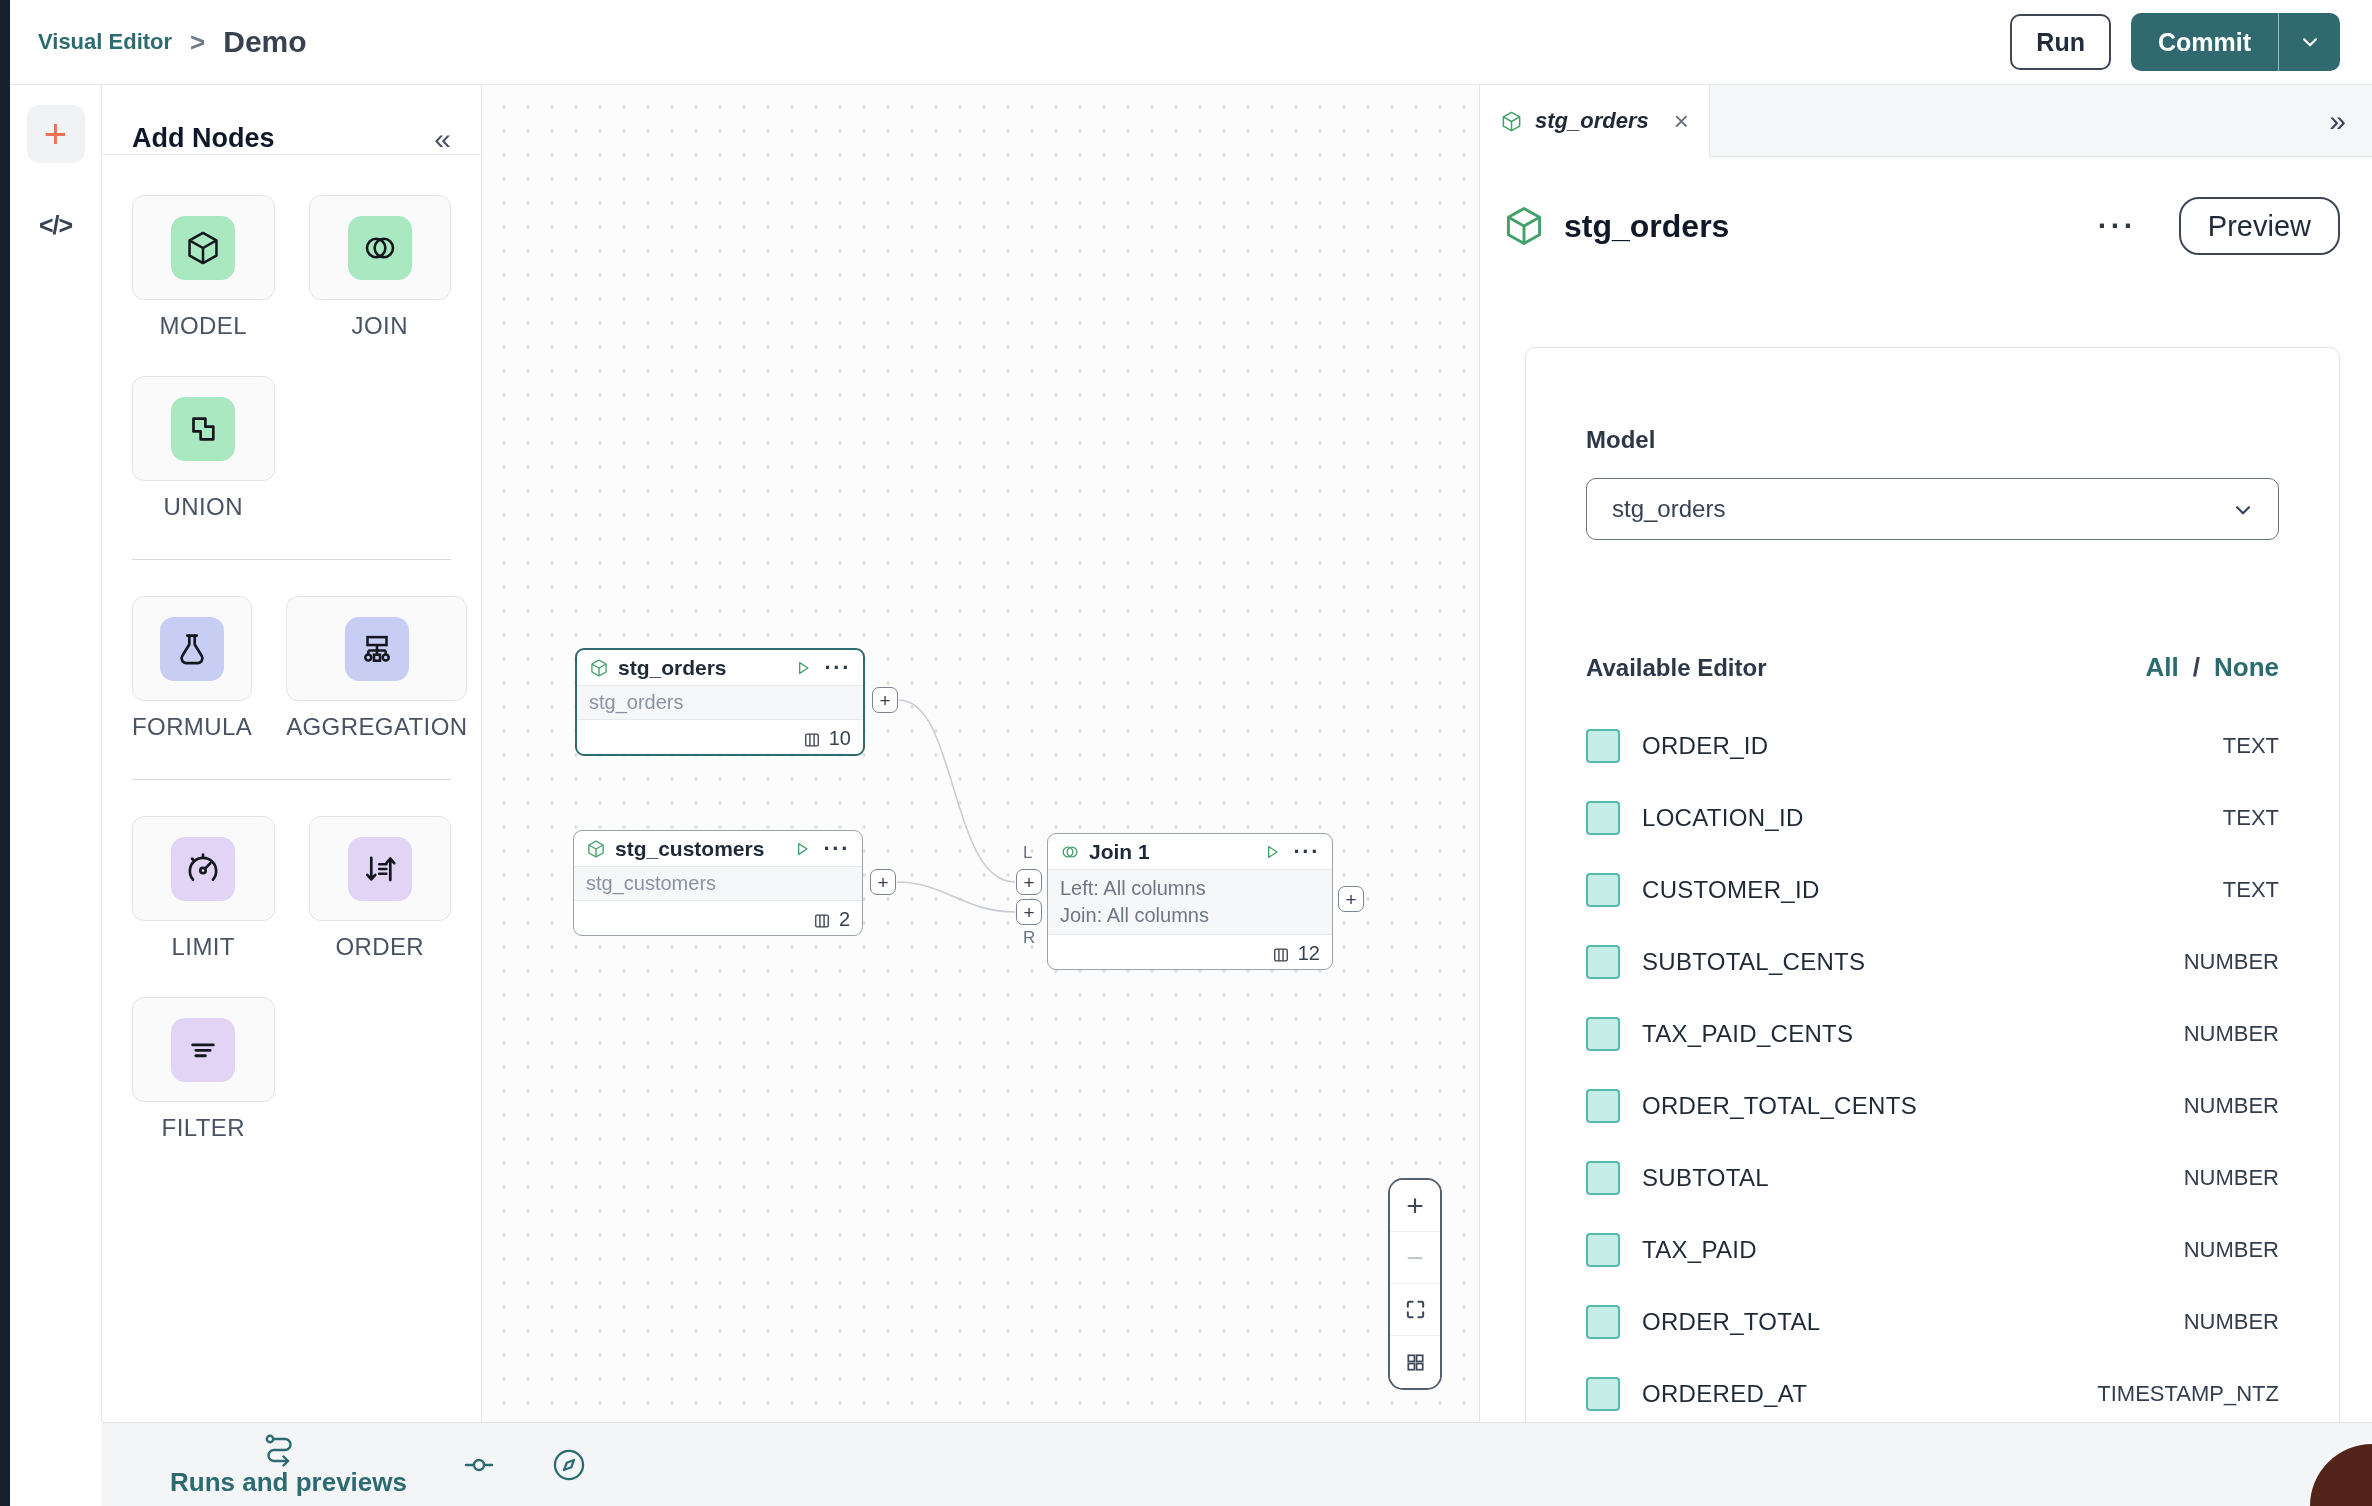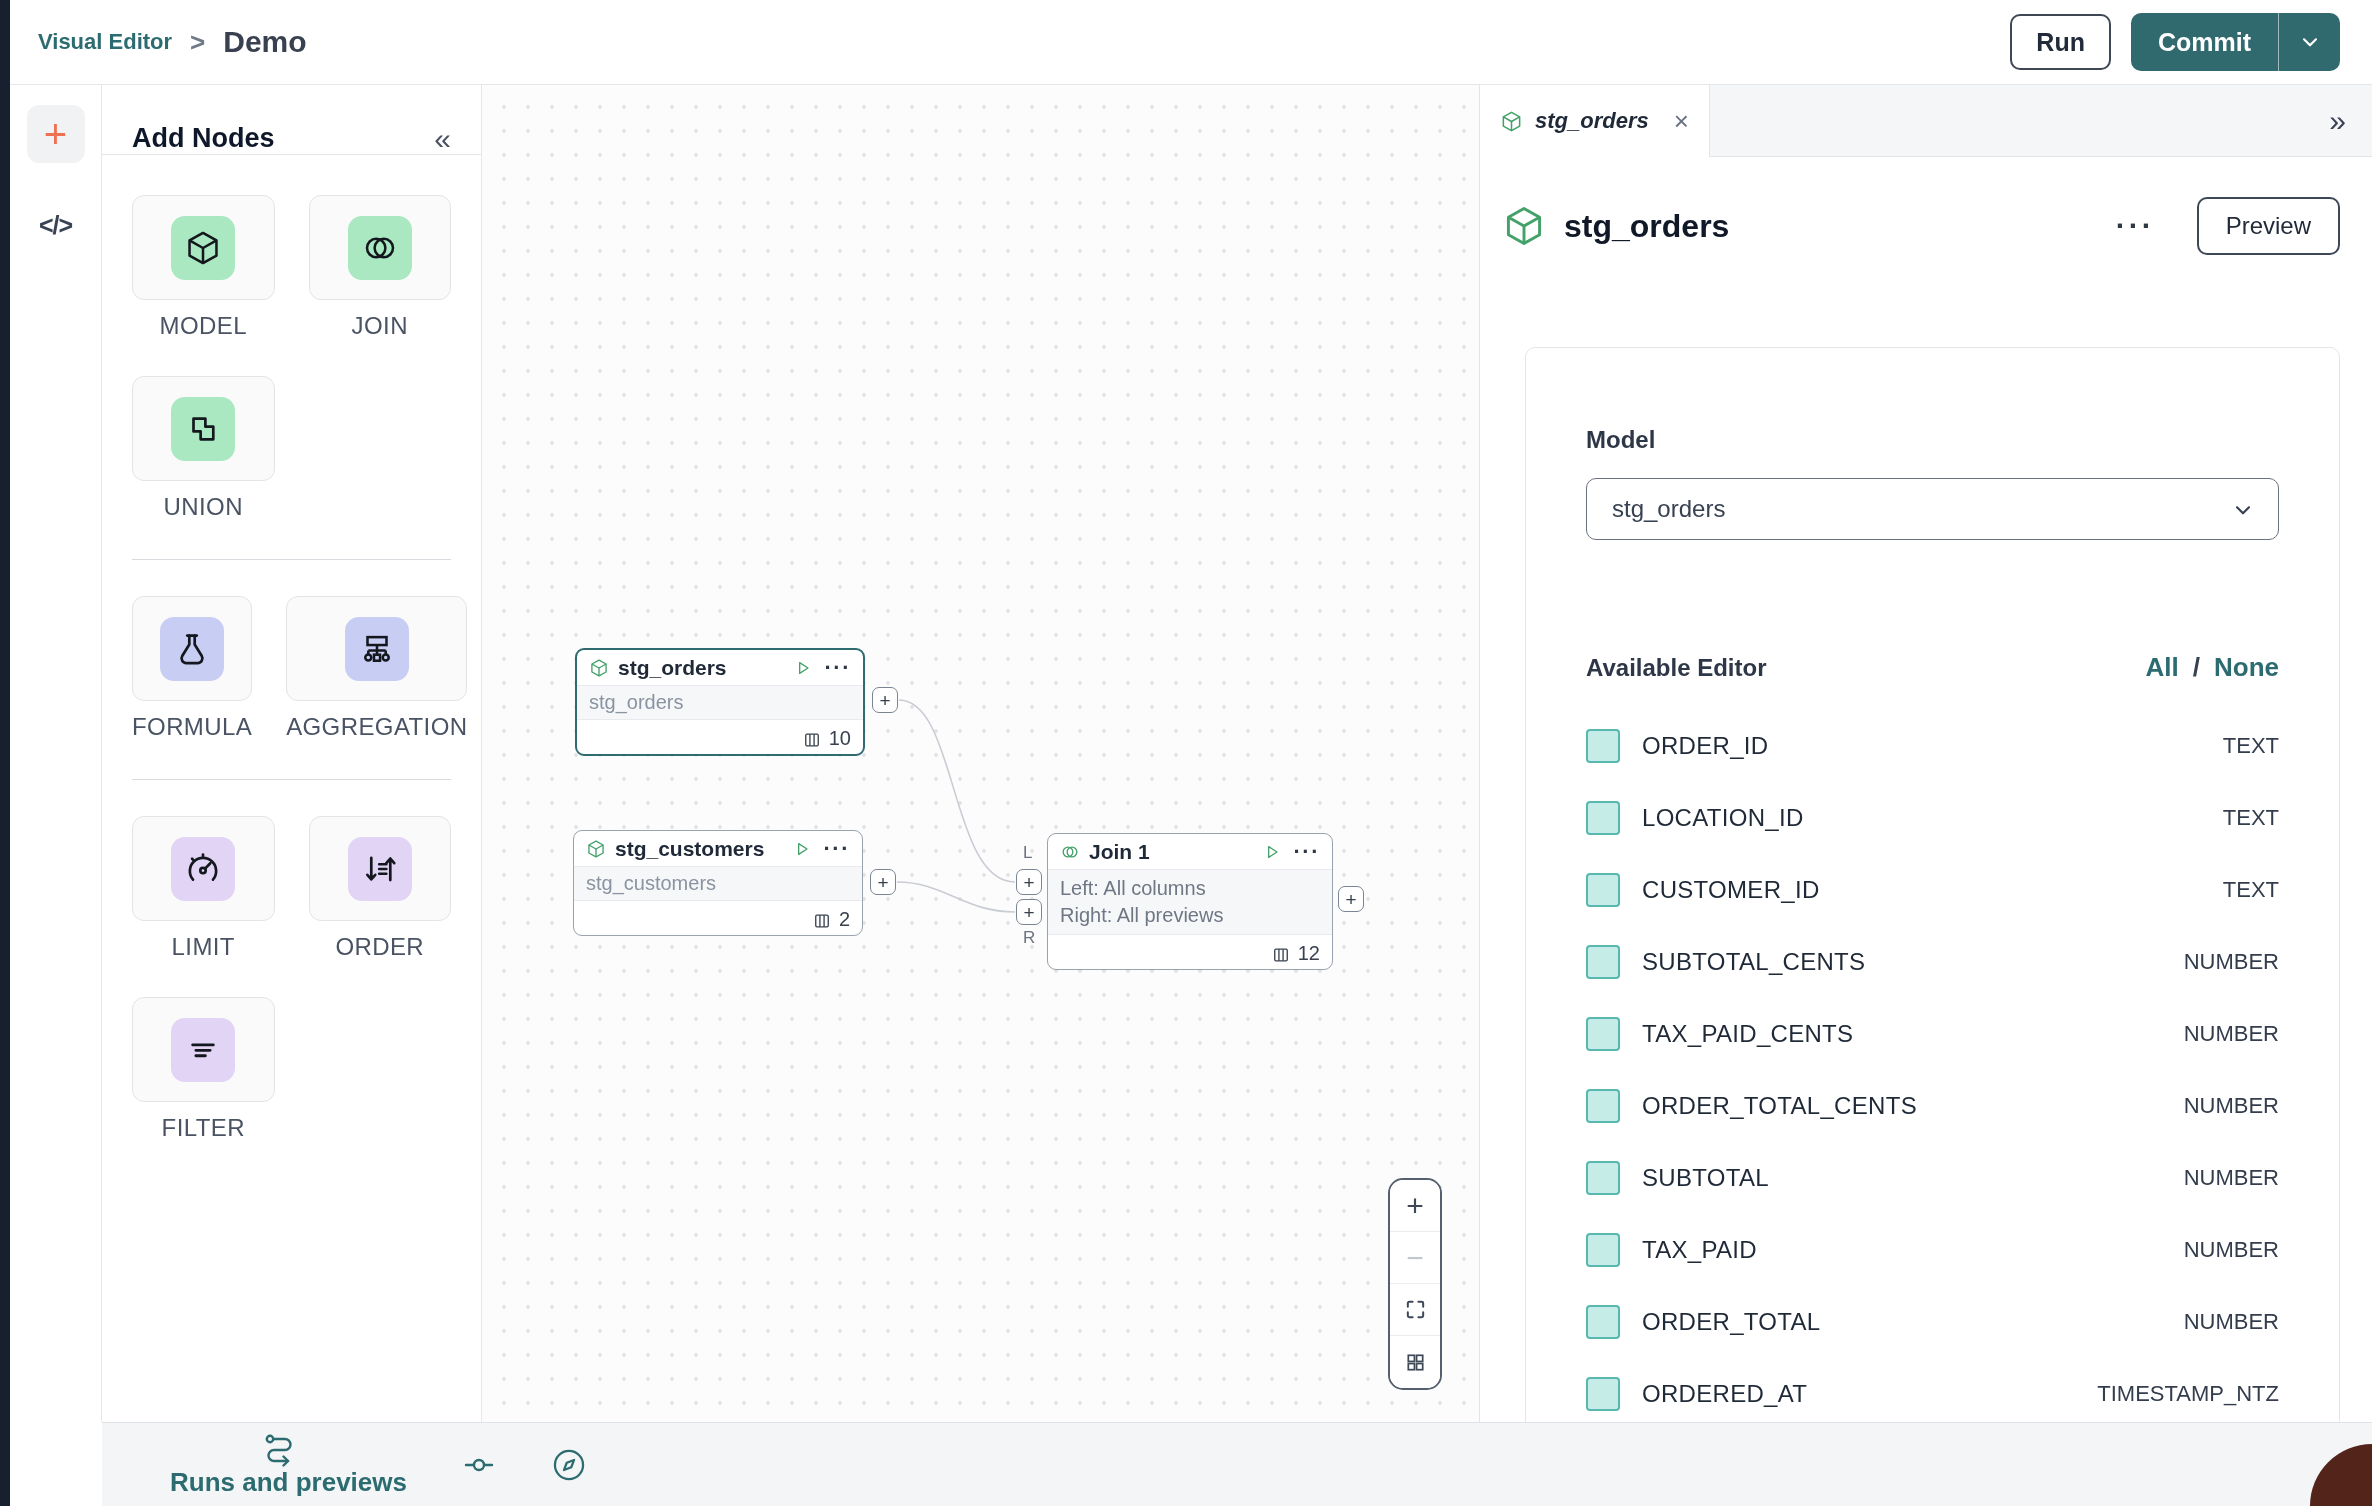--- a/index.html
+++ b/index.html
@@ -102,22 +102,22 @@
   .tab-rest { flex:1; background:#F5F6F8; border-bottom:1px solid #E3E5E9; display:flex; align-items:center;
               justify-content:flex-end; padding-right:26px; }
   .tab-expand { font-size:30px; color:#3A4353; cursor:pointer; line-height:1; }
 
   .rp-body { flex:1; overflow:hidden; display:flex; flex-direction:column; }
   .rp-titlerow { margin:38px 32px 0 22px; height:62px; display:flex; align-items:center; flex:none; }
   .rp-titlerow .bigcube { width:44px; height:44px; color:var(--green_icon); }
   .rp-title { font-size:32px; font-weight:bold; color:#111827; margin-left:18px; }
   .rp-menu { margin-left:auto; font-size:30px; font-weight:bold; letter-spacing:3px; color:#2F3845;
              margin-right:42px; cursor:pointer; line-height:0.6; }
-  .btn-preview { height:58px; padding:8px 27px; border:2px solid #3E4757; border-radius:10px; background:#fff;
-                 font-size:24px; color:#222B3A; display:flex; align-items:center; cursor:pointer; }
+  .btn-preview { height:58px; padding:8px 27px; border:2px solid #3E4757; border-radius:20px; background:#fff;
+                 font-size:29px; color:#222B3A; display:flex; align-items:center; cursor:pointer; }
 
   .rp-card { margin:90px 32px 0 45px; border:1.5px solid #E3E5E9; border-radius:10px; background:#fff;
              height:1100px; padding:78px 60px 0 60px; }
   .fld-label { font-size:24px; font-weight:bold; color:#2E3747; margin-bottom:24px; }
   .select { position:relative; height:62px; border:1.5px solid #697180; border-radius:10px; display:flex;
             align-items:center; padding:0 60px 0 25px; font-size:24px; color:#374151; cursor:pointer; background:#fff; }
   .select .svgicon { position:absolute; right:22px; top:18px; width:26px; height:26px; color:#374151; }
 
   .cols-headrow { margin-top:112px; display:flex; align-items:baseline; }
   .cols-title { font-size:24px; font-weight:bold; color:#2E3747; }
@@ -387,21 +387,21 @@
           <span class="svgicon">
               <svg viewBox="0 0 24 24" fill="none" stroke="currentColor" stroke-width="1.6" stroke-linejoin="round">
                 <path d="M8 5.5 L18 12 L8 18.5 Z"></path>
               </svg>
             </span>
           <span class="fnode-dots">···</span>
         </span>
       </div>
       <div class="fnode-body">
         <div class="bline">Left: All columns</div>
-        <div class="bline">Right: All previews</div>
+        <div class="bline">Join: All columns</div>
       </div>
       <div class="fnode-footer">
         <span class="svgicon">
             <svg viewBox="0 0 24 24" fill="none" stroke="currentColor" stroke-width="1.6">
               <rect x="4.5" y="5" width="15" height="14" rx="1.5"></rect>
               <path d="M9.5 5 V19 M14.5 5 V19"></path>
             </svg>
           </span>
         <span>12</span>
       </div>

